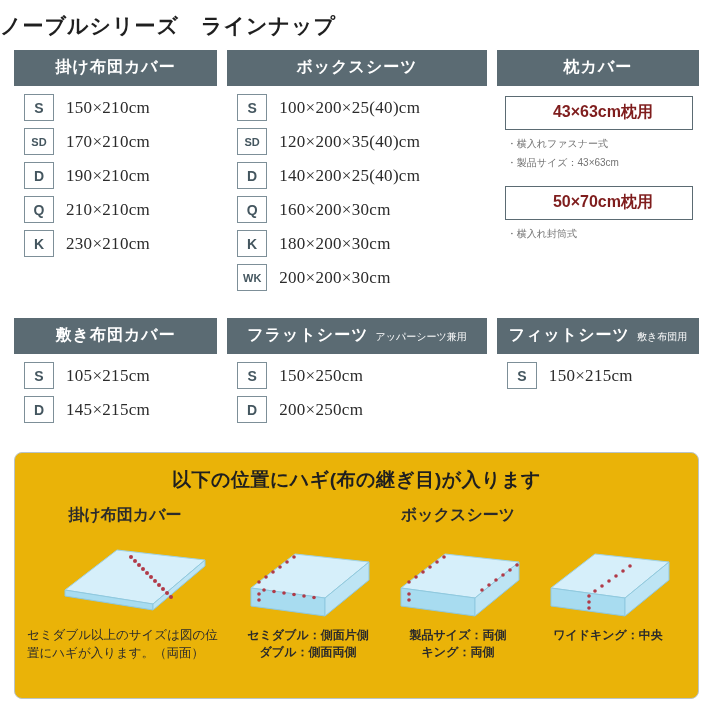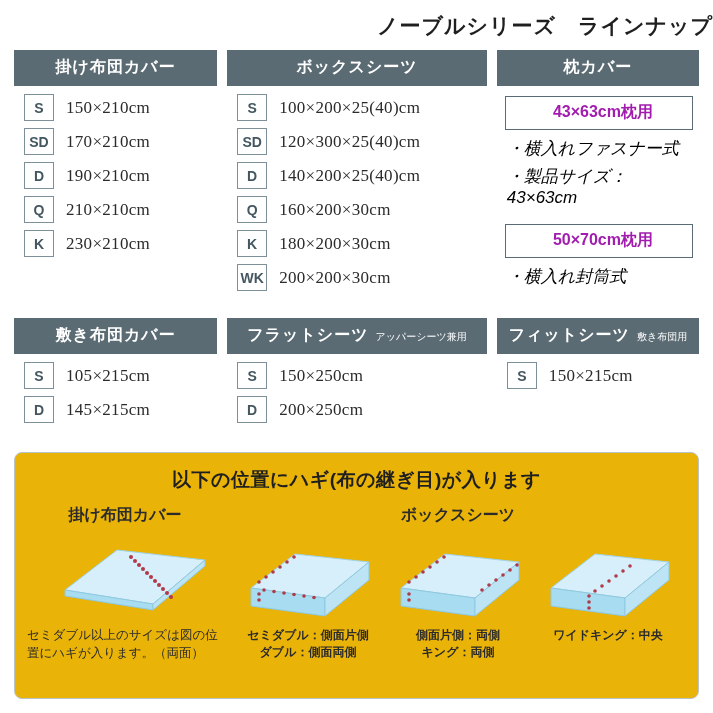--- a/index.html
+++ b/index.html
@@ -13,21 +13,21 @@
     font-family: "Liberation Sans", sans-serif;
     color: #2b2b2b;
     overflow: hidden;
   }
   .page {
     position: relative;
     width: 713px;
     height: 713px;
   }
   .main-title {
-    text-align: right;
+    text-align: left;
     font-size: 21px;
     font-weight: bold;
     letter-spacing: 1px;
     color: #1f1f1f;
     padding: 12px 0 10px 0;
   }
 
   
   .row {
     display: flex;
@@ -73,47 +73,46 @@
     border: 1px solid #7d8f98;
     color: #44565f;
     display: flex;
     align-items: center;
     justify-content: center;
     font-size: 14px;
     font-weight: bold;
     box-sizing: border-box;
     flex: 0 0 auto;
   }
-  .badge.small { font-size: 14px; text-align: center; }
+  .badge.small { font-size: 11px; text-align: center; }
   .sz-txt {
     margin-left: 12px;
     font-size: 17px;
     color: #2b2b2b;
     font-family: "Liberation Serif", serif;
     letter-spacing: 0.3px;
   }
 
   
   .pillow-body {
     padding: 8px 4px 0 6px;
   }
   .pillow-head {
     border: 1.5px solid #5b6b73;
-    color: #a21caf;
+    color: #7f1d1d;
     font-size: 16px;
     font-weight: bold;
     text-align: center;
     padding: 5px 0 6px 8px;
     margin: 2px 2px 7px 2px;
   }
   .pillow-li {
-    font-size: 17px;
+    font-size: 10px;
     margin: 0 0 5px 4px;
-    color: #000000;
-    font-style: italic;
+    color: #737373;
   }
   .pillow-gap { height: 9px; }
 
   
   .note-box {
     position: absolute;
     left: 14px;
     top: 452px;
     width: 685px;
     height: 247px;
@@ -206,21 +205,21 @@
       <div class="sec-head">
         <span>ボックスシーツ</span>
       </div>
       <div class="sec-body">
         <div class="sz-row">
           <span class="badge">S</span>
           <span class="sz-txt">100×200×25(40)cm</span>
         </div>
         <div class="sz-row">
           <span class="badge small">SD</span>
-          <span class="sz-txt">120×300×25(40)cm</span>
+          <span class="sz-txt">120×200×35(40)cm</span>
         </div>
         <div class="sz-row">
           <span class="badge">D</span>
           <span class="sz-txt">140×200×25(40)cm</span>
         </div>
         <div class="sz-row">
           <span class="badge">Q</span>
           <span class="sz-txt">160×200×30cm</span>
         </div>
         <div class="sz-row">
@@ -373,21 +372,21 @@
                 <circle cx="99" cy="58" r="1.8"></circle>
                   <circle cx="106" cy="53" r="1.8"></circle>
                 <circle cx="113" cy="48" r="1.8"></circle>
                   <circle cx="120" cy="43" r="1.8"></circle>
                 <circle cx="127" cy="38" r="1.8"></circle>
                   <circle cx="134" cy="33" r="1.8"></circle>
                 <circle cx="26" cy="62" r="1.8"></circle>
                   <circle cx="26" cy="68" r="1.8"></circle>
               </g>
             </svg>
-            <div class="fig-cap">側面片側：両側</div>
+            <div class="fig-cap">製品サイズ：両側</div>
             <div class="fig-cap">キング：両側</div>
           </div>
 
           <div class="fig">
             <svg width="150" height="95" viewBox="0 0 150 95">
               <polygon points="18,56 62,22 136,30 92,66" fill="#d6effa" stroke="#9fd3e8" stroke-width="1"></polygon>
               <polygon points="18,56 92,66 92,84 18,74" fill="#a8dcf0" stroke="#8fc9e0" stroke-width="1"></polygon>
               <polygon points="92,66 136,30 136,48 92,84" fill="#bde4f4" stroke="#8fc9e0" stroke-width="1"></polygon>
               <g fill="#b03a48">
                 <circle cx="62" cy="59" r="1.8"></circle>

